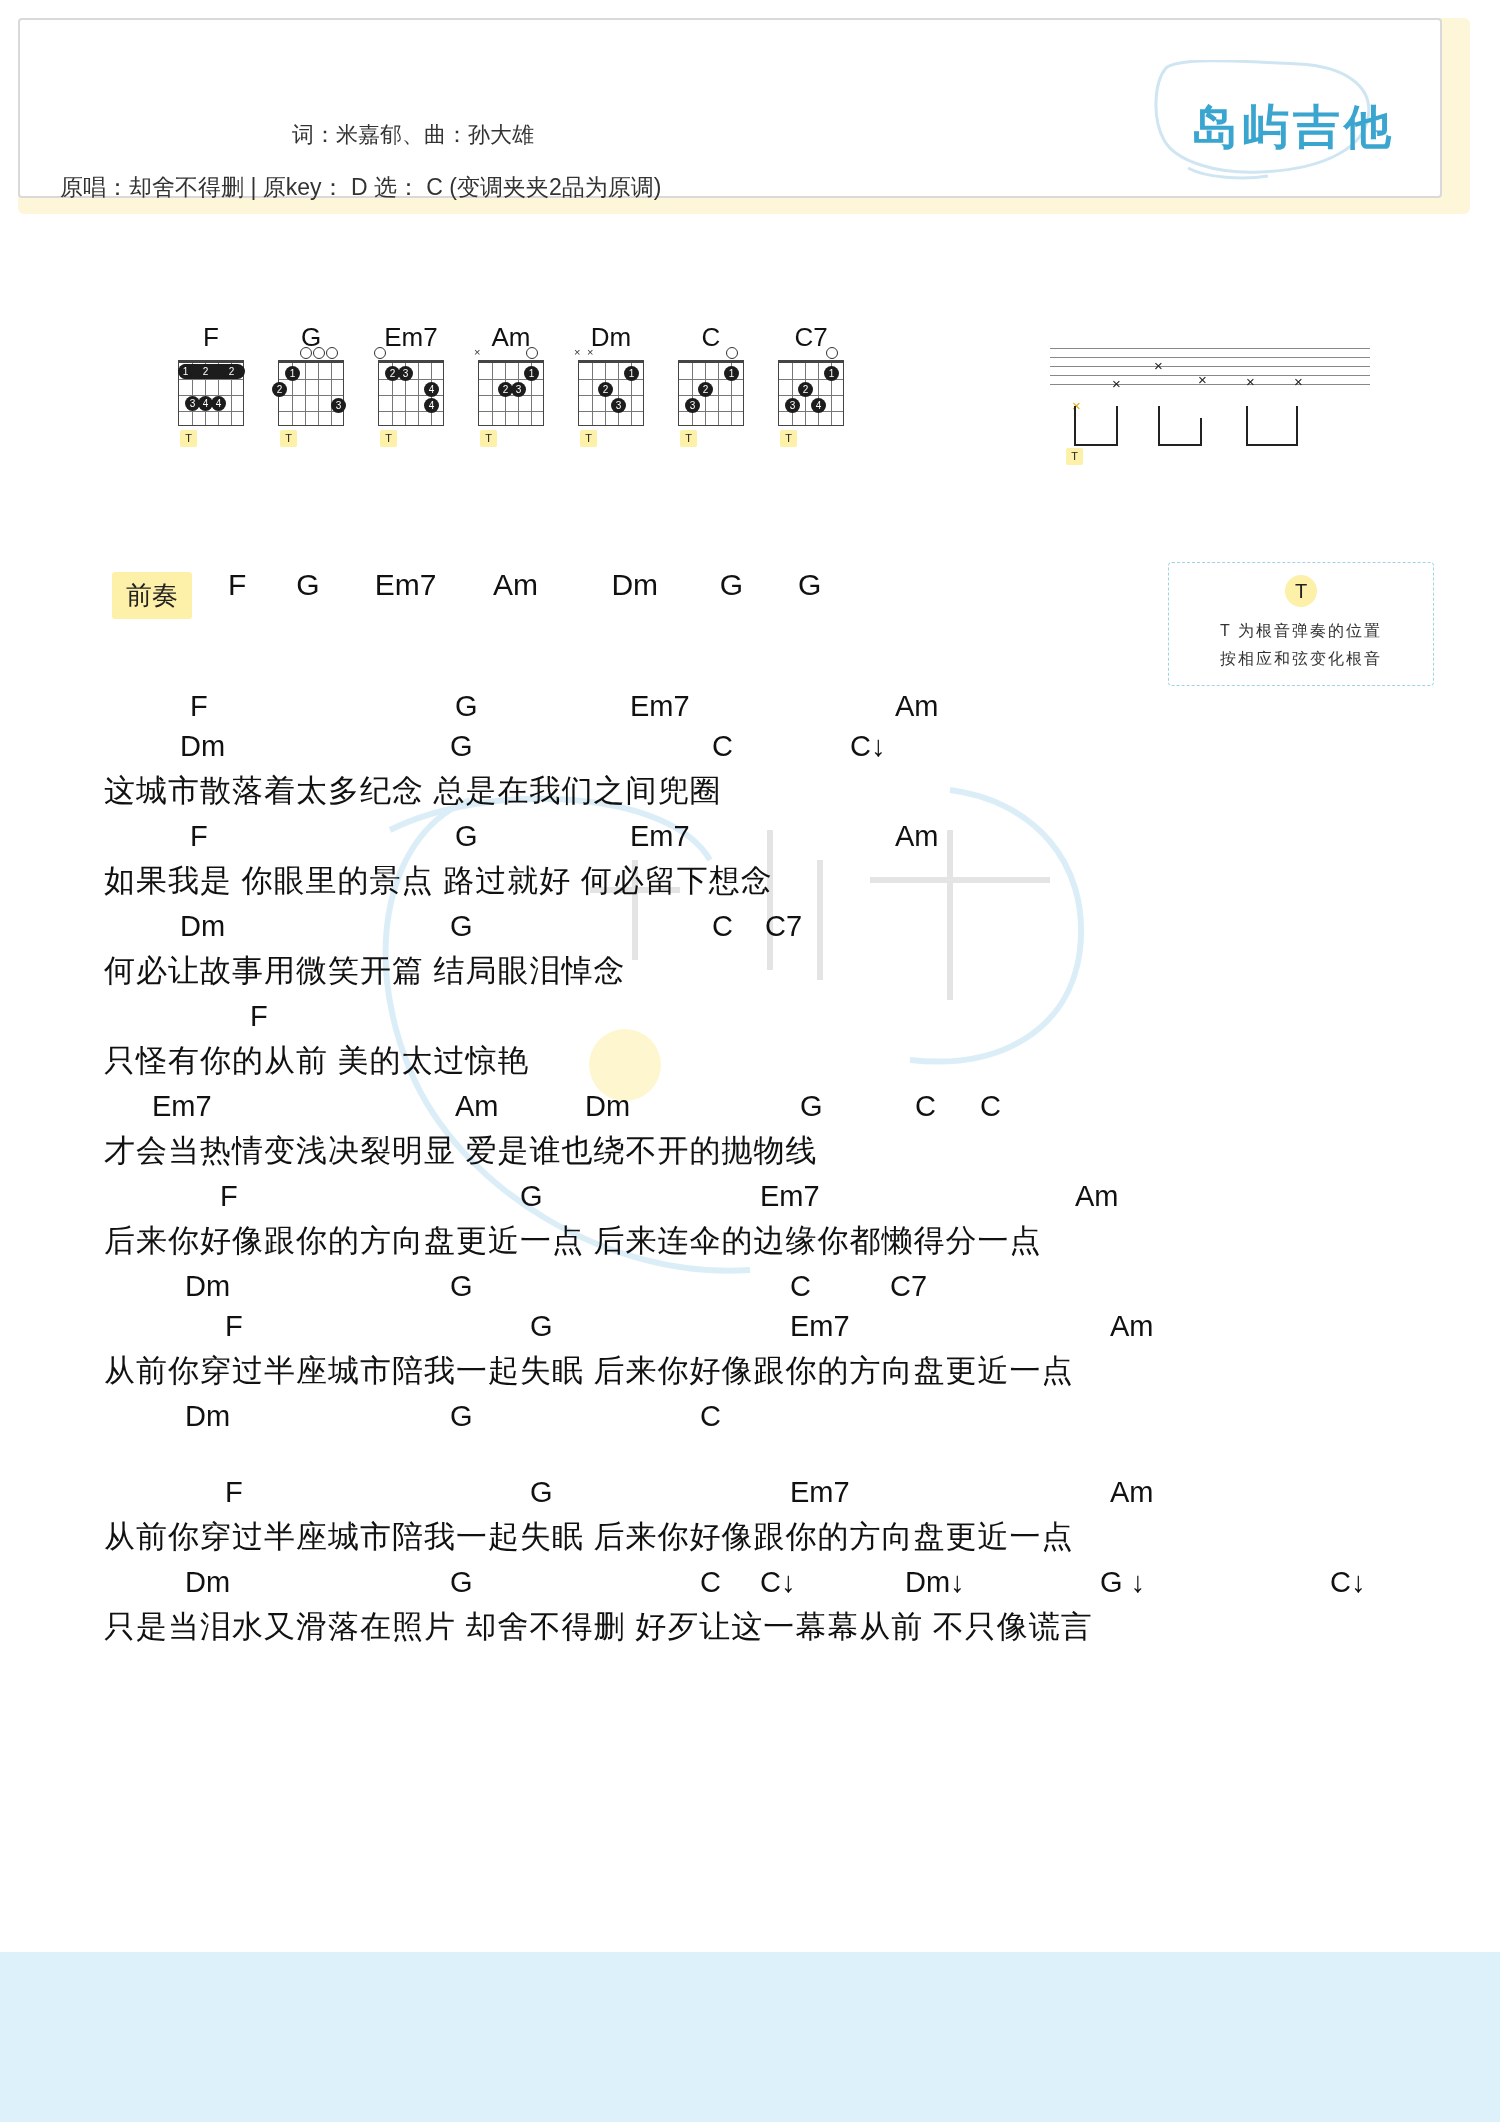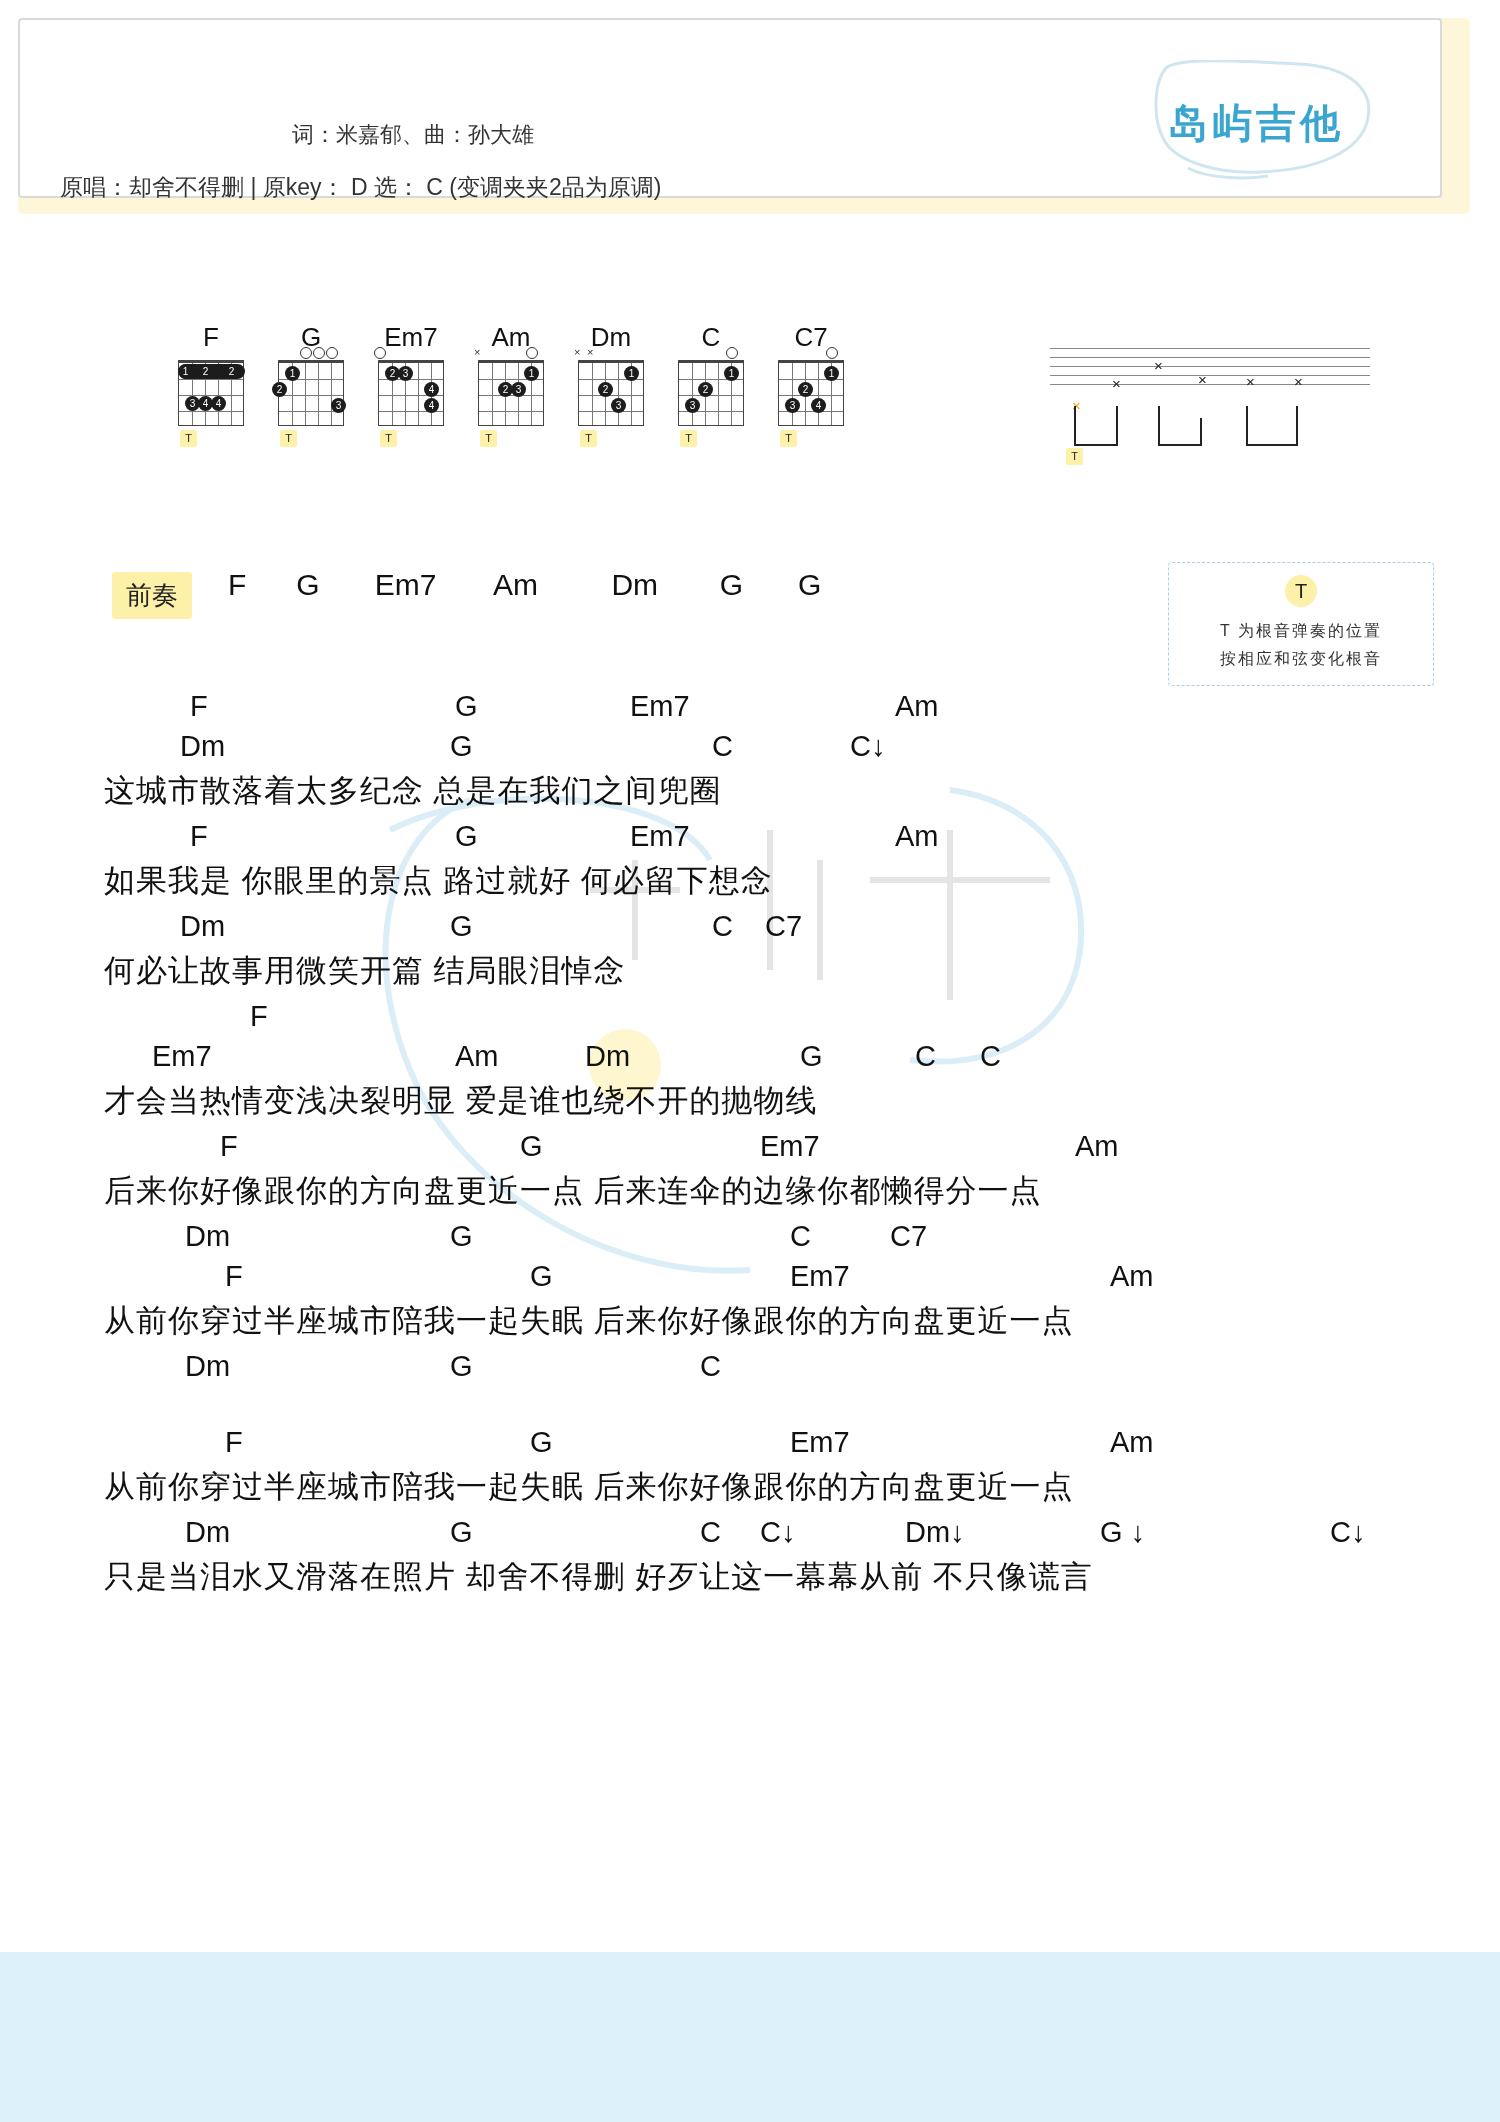--- a/index.html
+++ b/index.html
@@ -69,23 +69,23 @@
   }
   .brand-logo {
     position: absolute;
     right: 62px;
     top: 40px;
     width: 230px;
     height: 120px;
   }
   .brand-logo .brand-text {
     position: absolute;
-    left: 20px;
+    left: 43px;
     top: 36px;
-    font-size: 40px;
+    font-size: 47px;
     color: #3aa6d0;
     letter-spacing: 4px;
     font-weight: bold;
     white-space: nowrap;
   }
 
   
   .chords {
     position: absolute;
     left: 108px;
@@ -557,20 +557,21 @@
         <span style="left:712px">C</span>
         <span style="left:765px">C7</span>
       </div>
       <div class="lyricline">何必让故事用微笑开篇  结局眼泪悼念</div>
     </div>
 
     <div class="line-block">
       <div class="chordline">
         <span style="left:250px">F</span>
       </div>
+      <div class="lyricline">只怪有你的从前  美的太过惊艳</div>
     </div>
 
     <div class="line-block">
       <div class="chordline">
         <span style="left:152px">Em7</span>
         <span style="left:455px">Am</span>
         <span style="left:585px">Dm</span>
         <span style="left:800px">G</span>
         <span style="left:915px">C</span>
         <span style="left:980px">C</span>

